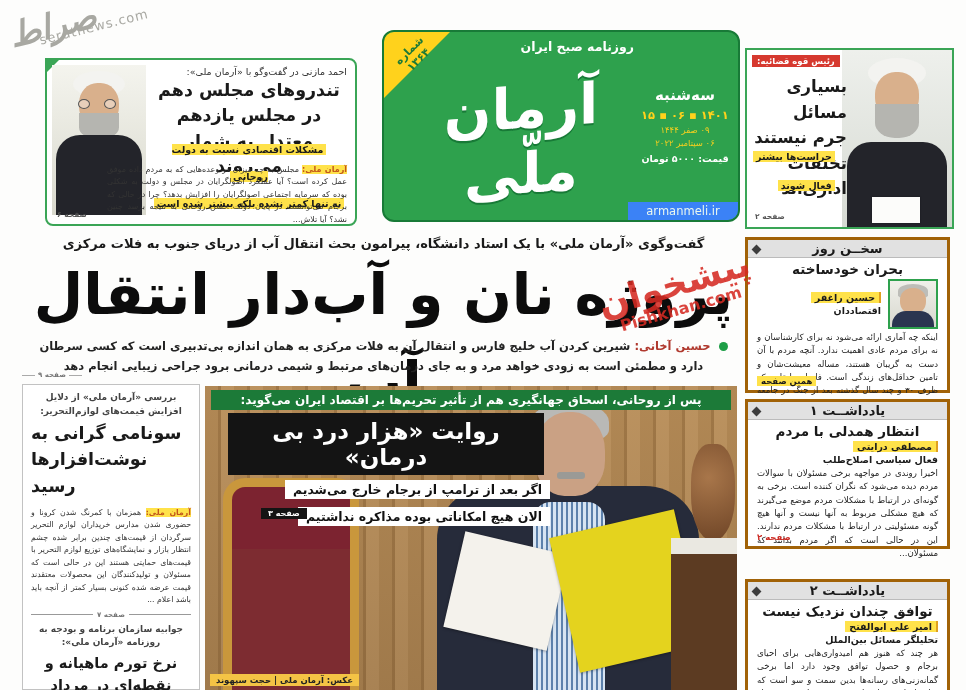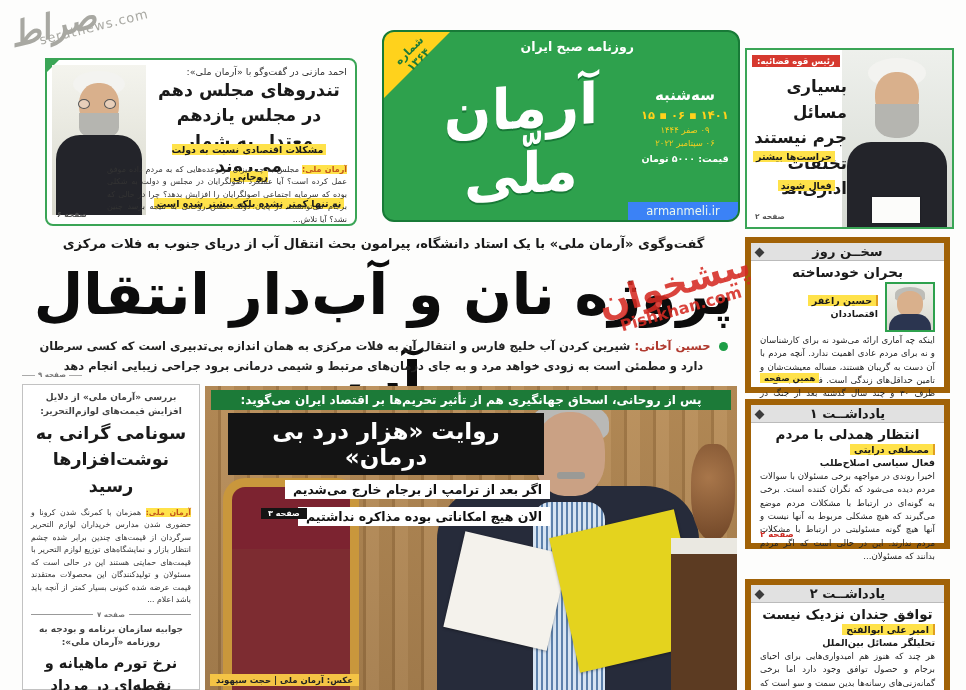--- a/index.html
+++ b/index.html
@@ -48,21 +48,21 @@
   .lead-kicker{left:30px;top:236px;width:707px;text-align:center;font-size:13px;font-weight:bold;}
   .lead-head{left:30px;top:250px;width:707px;text-align:center;font-size:57px;font-weight:bold;line-height:1.55;color:#0c0c0c;}
   .lead-sub{left:30px;top:336px;width:707px;text-align:center;font-size:11.5px;font-weight:bold;line-height:1.75;color:#222;}
   .bullet{display:inline-block;width:9px;height:9px;background:#1d9e46;border-radius:50%;margin-left:4px;vertical-align:middle;}
   .akhani{color:#b0392e;}
   .lead-page{left:22px;top:371px;width:60px;display:flex;align-items:center;gap:3px;color:#777;font-size:7px;font-weight:bold;}
   .lead-page::before,.lead-page::after{content:"";flex:1;border-top:1px solid #aaa;}
   
   .leftcol{left:22px;top:384px;width:178px;height:306px;border:1px solid #c2c2c2;background:#fff;padding:6px 8px;box-sizing:border-box;}
   .lc-kicker{font-size:9px;font-weight:bold;color:#444;text-align:center;line-height:1.5;}
-  .lc-head1{font-size:17.5px;font-weight:bold;text-align:center;line-height:1.5;margin:2px 0;}
+  .lc-head1{font-size:17.5px;font-weight:bold;text-align:left;line-height:1.5;margin:2px 0;}
   .lc-head2{font-size:14.5px;font-weight:bold;text-align:center;line-height:1.55;margin:2px 0;}
   .lc-body{font-size:7.8px;line-height:1.6;text-align:justify;color:#333;margin-top:8px;}
   .divi{display:flex;align-items:center;gap:4px;color:#777;font-size:7px;font-weight:bold;margin:4px 0;}
   .divi::before,.divi::after{content:"";flex:1;border-top:1px solid #999;}
   
   .photo{left:205px;top:386px;width:532px;height:304px;overflow:hidden;
          background:repeating-linear-gradient(90deg,#bb905a 0 13px,#a87e4b 13px 16px,#c79c66 16px 29px);}
   .ph-shade{position:absolute;inset:0;background:linear-gradient(rgba(60,40,20,.08),rgba(60,40,20,.22));}
   .ph-kicker{position:absolute;left:6px;right:6px;top:4px;background:#1c7a38;color:#fff;font-size:12px;font-weight:bold;text-align:center;padding:3px 4px;z-index:6;}
   .ph-head{position:absolute;left:23px;top:27px;width:300px;background:#141414;color:#fff;font-size:23px;font-weight:bold;text-align:center;padding:5px 8px;z-index:6;}
@@ -77,21 +77,21 @@
   .head{position:absolute;left:330px;top:26px;width:70px;height:84px;background:#caa184;border-radius:46% 46% 42% 42%;}
   .hair{position:absolute;left:326px;top:16px;width:78px;height:40px;background:#b9b9b6;border-radius:50% 50% 30% 30%;}
   .mustache{position:absolute;left:352px;top:86px;width:28px;height:7px;background:#9a9a96;border-radius:3px;}
   .paper-w{position:absolute;left:248px;top:156px;width:106px;height:98px;background:#f4f2ec;transform:rotate(13deg);box-shadow:0 1px 3px rgba(0,0,0,.35);}
   .paper-y{position:absolute;left:358px;top:136px;width:128px;height:138px;background:#e4d31e;transform:rotate(-13deg);box-shadow:0 1px 3px rgba(0,0,0,.35);}
   .hand2{position:absolute;left:468px;top:252px;width:64px;height:44px;background:#caa184;border-radius:40% 40% 20% 20%;}
   .vase{position:absolute;left:486px;top:58px;width:44px;height:96px;background:radial-gradient(circle at 40% 35%,#a8764a,#6e4426);border-radius:40% 40% 46% 46%;}
   .marble{position:absolute;left:466px;top:152px;width:66px;height:16px;background:#eae8e1;}
   .cabinet{position:absolute;left:466px;top:168px;width:66px;height:136px;background:#5c3b22;}
   
-  .rsec{left:745px;width:205px;border:6px solid #a16207;background:#fff;box-sizing:border-box;}
+  .rsec{left:745px;width:205px;border:3px solid #a16207;background:#fff;box-sizing:border-box;}
   .rs1{top:237px;height:156px;} .rs2{top:399px;height:150px;} .rs3{top:555px;height:135px;margin-top:24px;}
   .rhead{position:relative;background:#e1e1e1;border-bottom:1px solid #bbb;text-align:center;font-size:13px;font-weight:bold;padding:1px 0;}
   .diamond{position:absolute;left:5px;top:6px;width:7px;height:7px;background:#3c3c3c;transform:rotate(45deg);}
   .rtitle{text-align:center;font-size:13.5px;font-weight:bold;margin:3px 0 2px;}
   .rauth{display:flex;flex-direction:row;align-items:center;gap:7px;padding:0 9px;}
   .rphoto{width:46px;height:46px;border:2px solid #2ea14d;background:linear-gradient(#f0f0ea,#d8d8cf);flex:0 0 auto;position:relative;overflow:hidden;}
   .rnames{display:flex;flex-direction:column;gap:2px;align-items:flex-start;}
   .rname{background:#ffe24a;font-size:9.5px;font-weight:bold;padding:0 4px;border-right:2px solid #e0a020;}
   .rrole{font-size:9.5px;font-weight:bold;}
   .rbody{font-size:8.6px;line-height:1.55;text-align:justify;color:#222;padding:2px 9px 0;}

